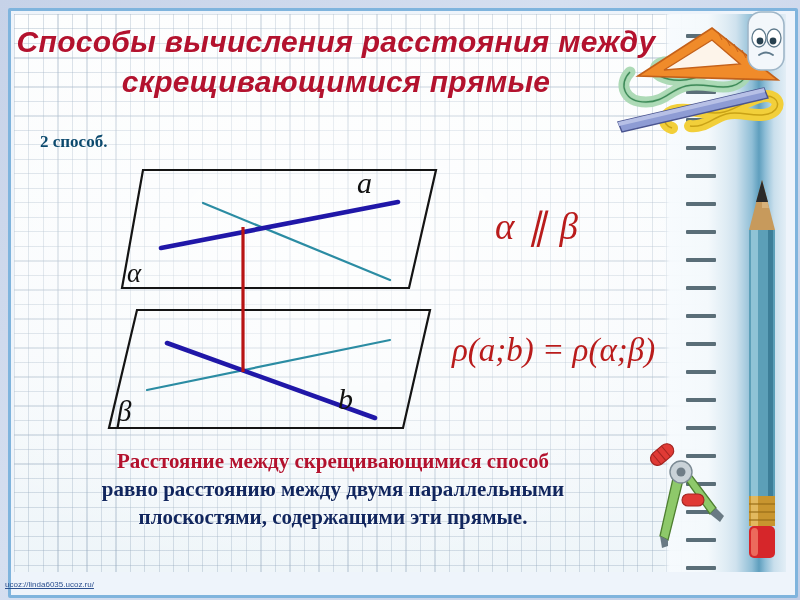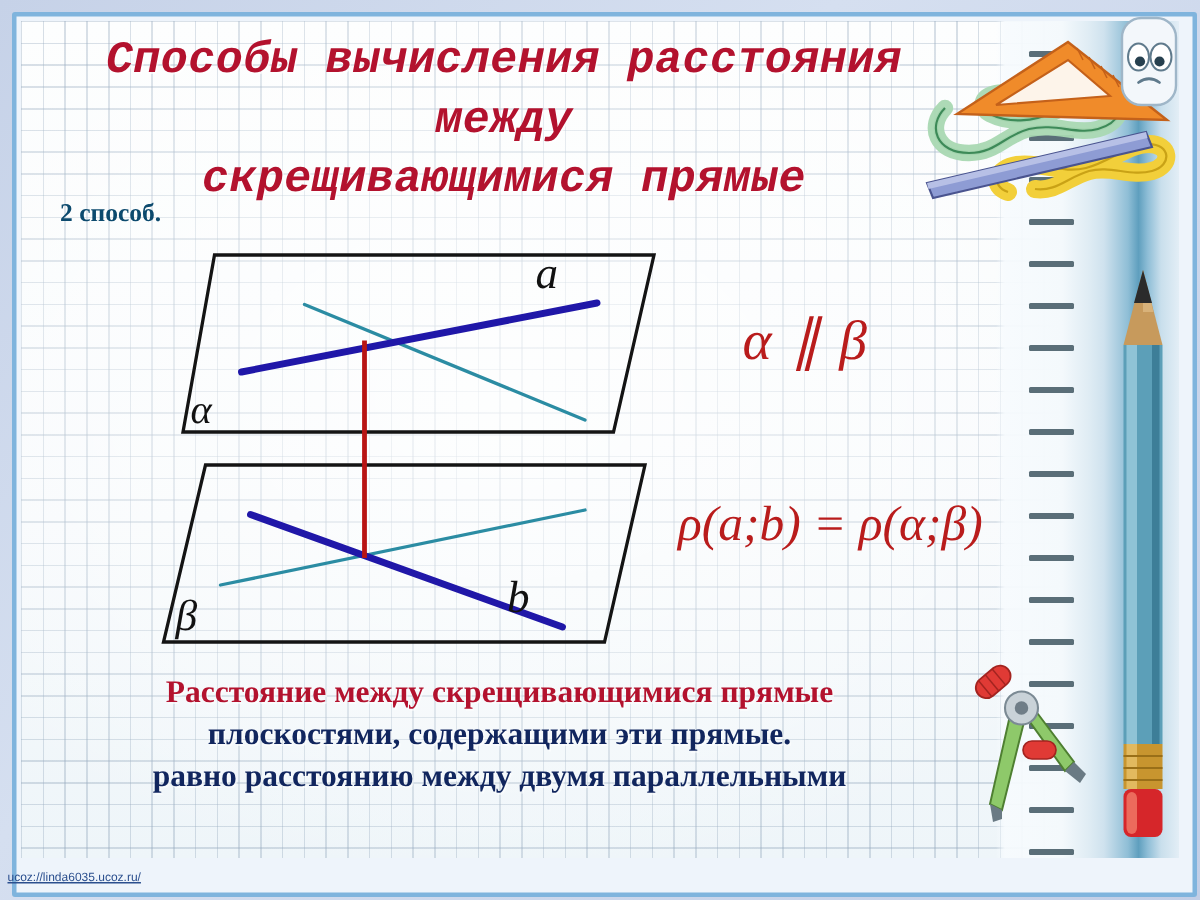--- a/index.html
+++ b/index.html
@@ -53,21 +53,21 @@
       #e3eef6 122px);
   }
   .tick{
     position:absolute;left:22px;width:30px;height:4px;background:#5a6e78;border-radius:1px;
   }
 
   
   .title{
     position:absolute;left:16px;top:22px;width:640px;text-align:center;
     color:#b3122e;font-style:italic;font-weight:bold;
-    font-family:Liberation Mono, monospace;
+    font-family:Liberation Sans, sans-serif;
     font-size:30px;line-height:1.32;letter-spacing:.3px;
     text-shadow:1px 1px 0 rgba(255,255,255,.7);
   }
   .title .l2{display:block;}
 
   .method{
     position:absolute;left:40px;top:132px;
     color:#0c4a6e;font-weight:bold;font-size:17px;
     font-family:"Liberation Serif",serif;
   }
@@ -166,23 +166,23 @@
     <span class="lbl lbl-a">a</span>
     <span class="lbl lbl-b">b</span>
     <span class="lbl lbl-alpha">α</span>
     <span class="lbl lbl-beta">β</span>
   </div>
 
   <div class="formula f1">α ∥ β</div>
   <div class="formula f2">ρ(a;b) = ρ(α;β)</div>
 
   <div class="statement">
-    <span class="red">Расстояние между скрещивающимися прямые</span>
+    <span class="red">Расстояние между скрещивающимися способ</span>
+    <span class="blue">равно расстоянию между двумя параллельными</span>
     <span class="blue">плоскостями, содержащими эти прямые.</span>
-    <span class="blue">равно расстоянию между двумя параллельными</span>
   </div>
 
   <a class="url" href="#">ucoz://linda6035.ucoz.ru/</a>
 
   <div class="tools">
     <svg width="180" height="110" viewBox="0 0 180 110">
 
       <g>
         <path d="M18,48 C6,60 12,78 34,78 C52,78 58,66 74,62 C92,58 106,66 120,62
                  C134,58 140,46 130,40 C118,33 104,44 92,50 C76,58 60,58 48,52

